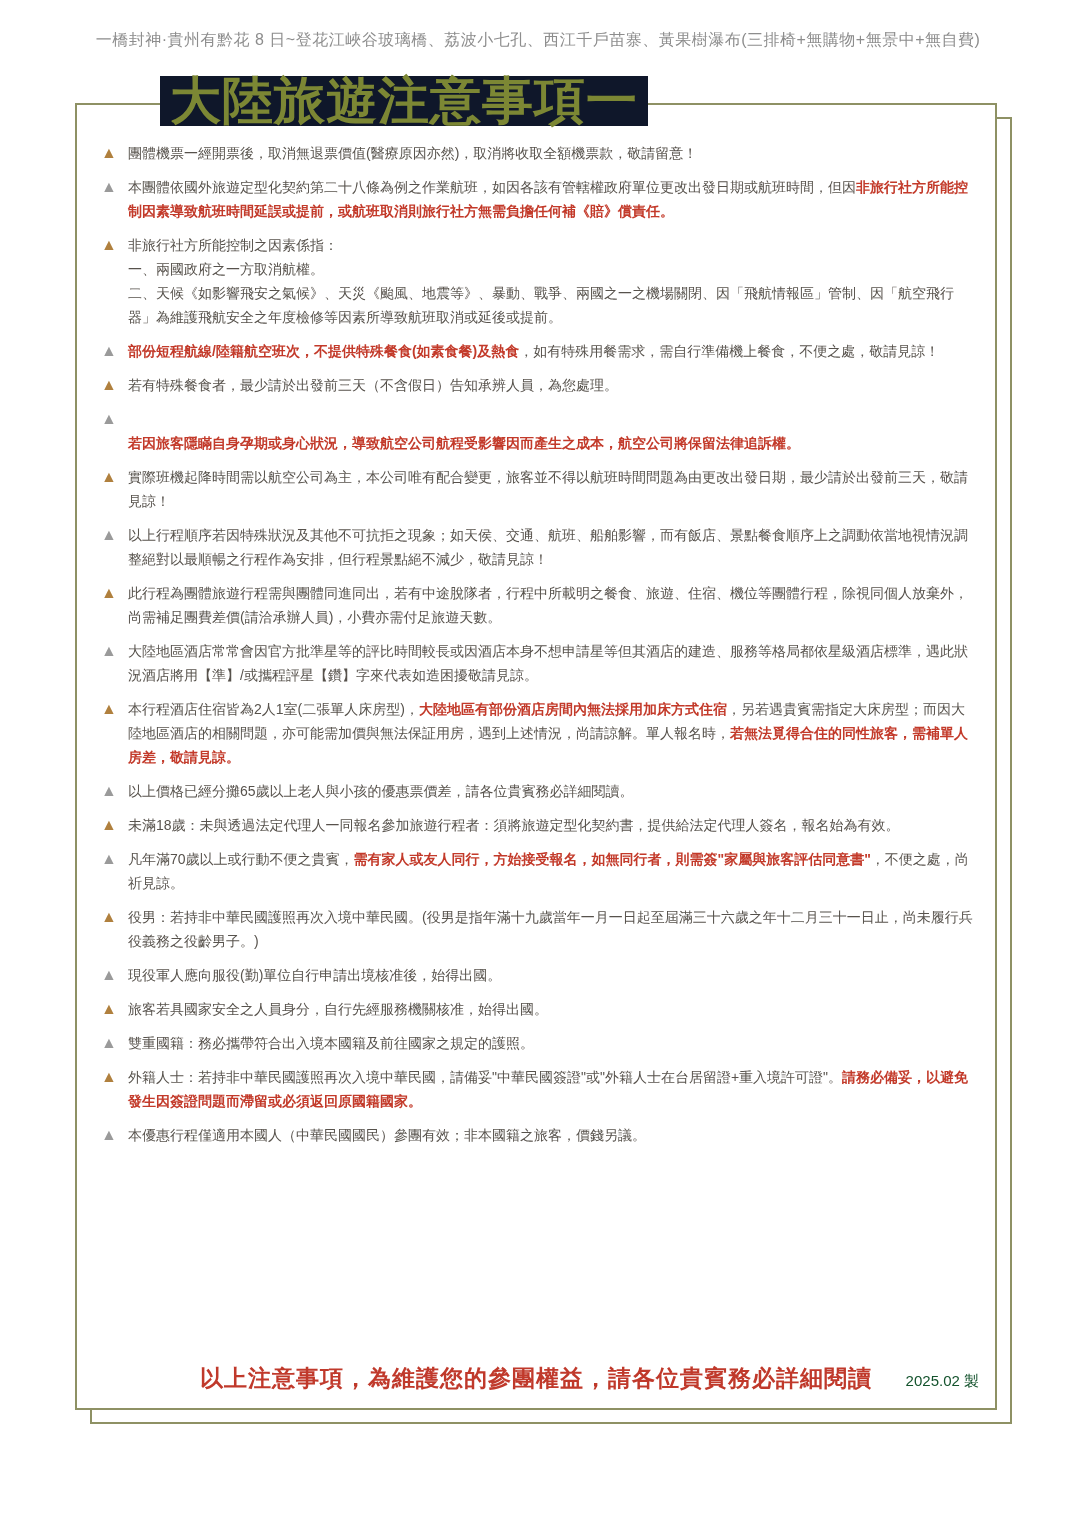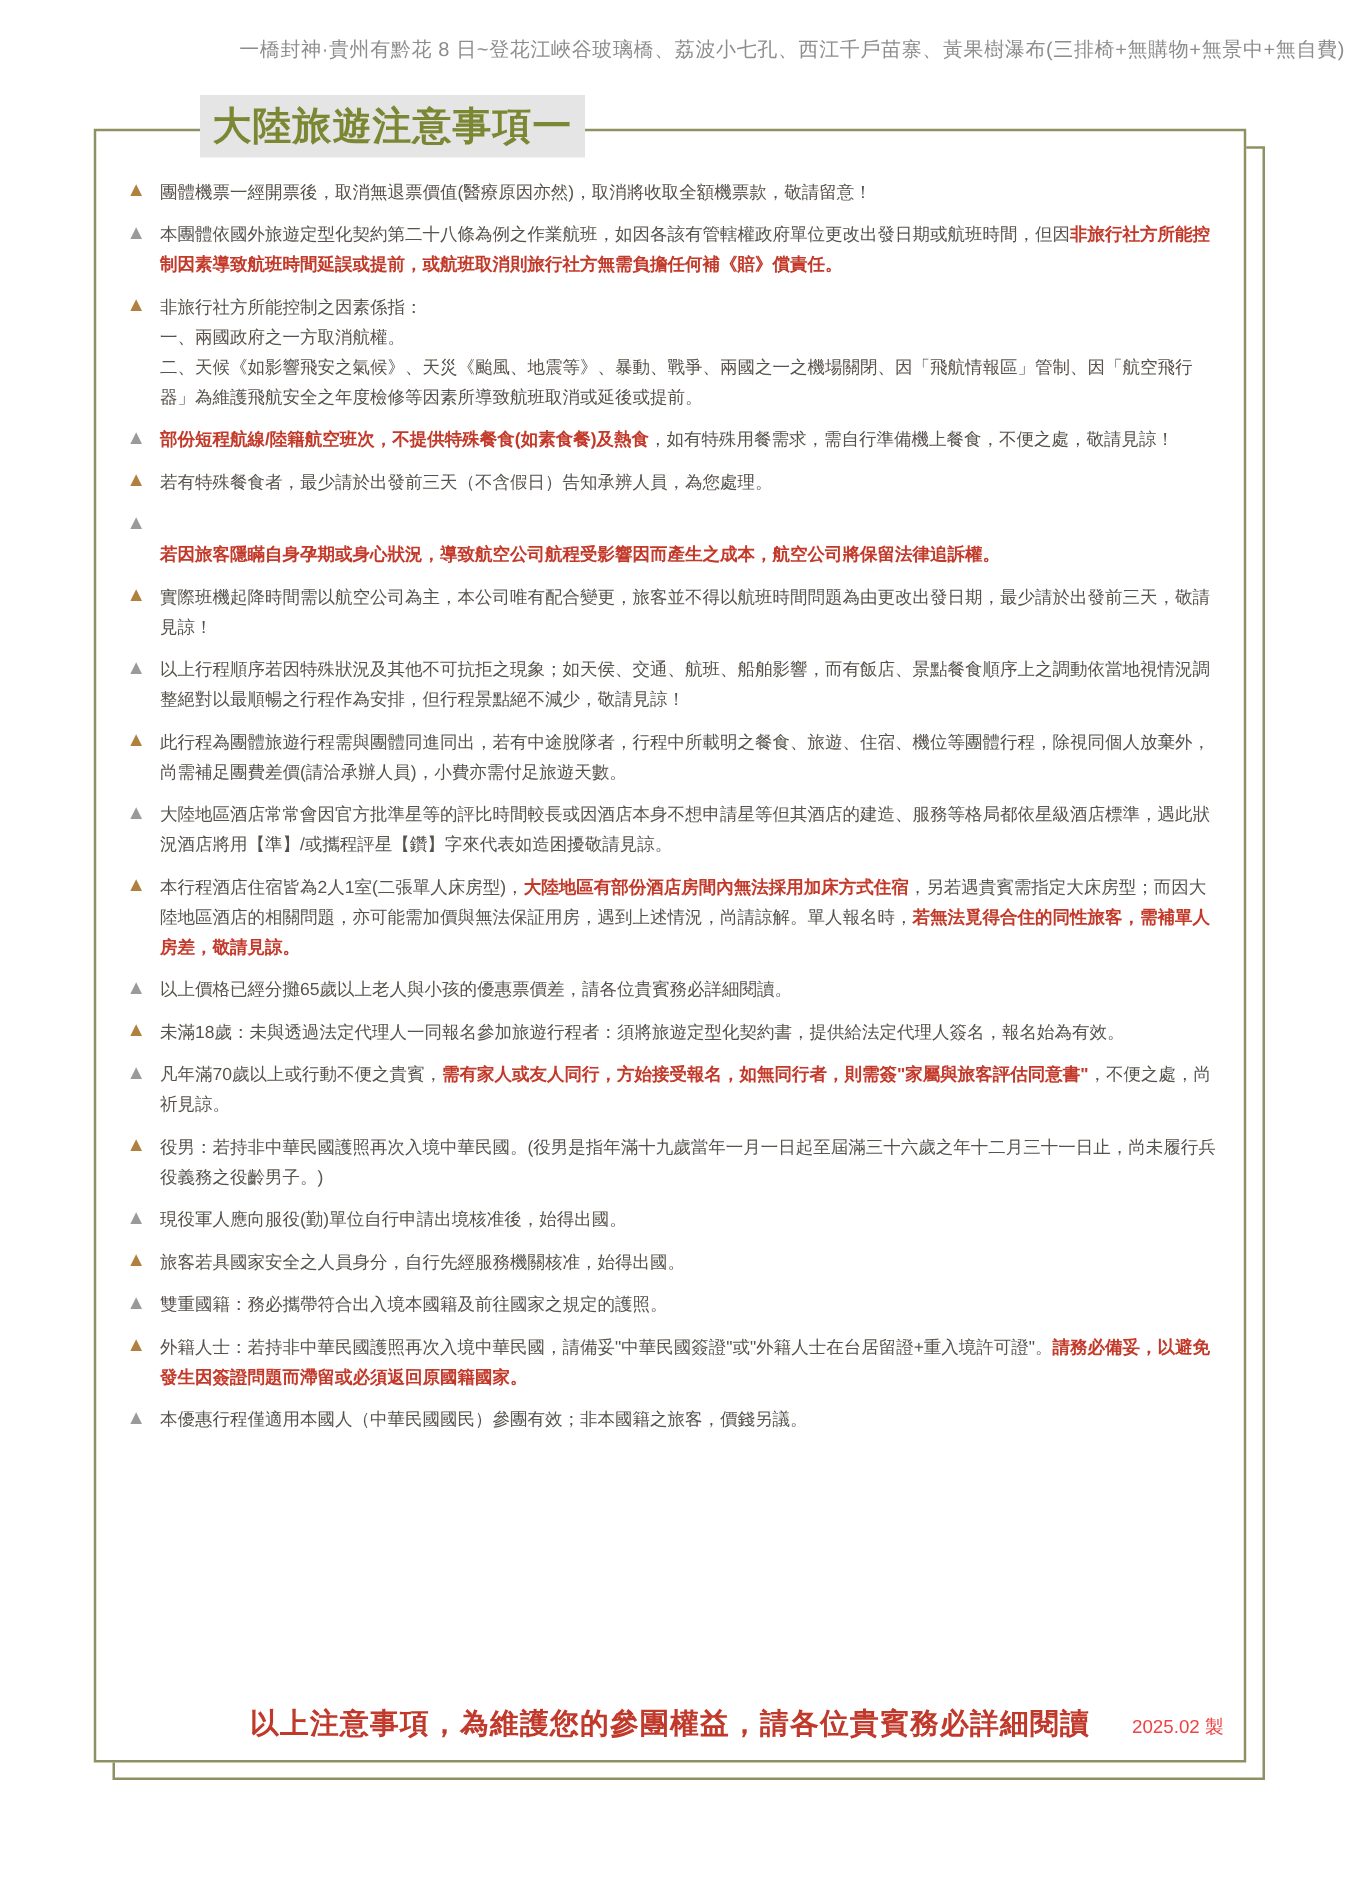--- a/index.html
+++ b/index.html
@@ -3,34 +3,34 @@
 <meta charset="utf-8">
 <style>
   html,body{margin:0;padding:0;}
   body{
     width:1076px;height:1521px;position:relative;overflow:hidden;
     background:#ffffff;
     font-family:"Liberation Sans","DejaVu Sans",sans-serif;
   }
   .page-header{
     position:absolute;top:30px;left:0;width:100%;
-    text-align:right;font-size:16px;color:#8d8d8d;letter-spacing:0.5px;
+    text-align:center;font-size:16px;color:#8d8d8d;letter-spacing:0.5px;
   }
   .outer-box{
     position:absolute;left:90px;top:117px;width:918px;height:1303px;
     border:2px solid #8e9164;background:#ffffff;
   }
   .inner-box{
     position:absolute;left:75px;top:103px;width:918px;height:1303px;
     border:2px solid #8e9164;background:#ffffff;overflow:hidden;
   }
   .doc-title{
     position:absolute;left:160px;top:76px;z-index:5;
-    font-size:31px;line-height:50px;font-weight:bold;color:#7c8734;
-    background:#e5e5e5;padding:0 10px;letter-spacing:1px;
+    font-size:51px;line-height:50px;font-weight:bold;color:#7c8734;
+    background:#0f172a;padding:0 10px;letter-spacing:1px;
   }
   .content{
     position:absolute;left:24px;top:36px;width:872px;
   }
   .item{display:flex;margin-bottom:10px;}
   .tri{
     flex:0 0 27px;width:27px;font-size:16px;line-height:24px;
   }
   .tri.brown{color:#b0803e;}
   .tri.gray{color:#9a9a9a;}
@@ -40,21 +40,21 @@
   }
   .txt .red{color:#c33a2a;font-weight:bold;}
   .footer{
     position:absolute;bottom:14px;left:0;width:100%;text-align:center;
   }
   .footer-text{
     color:#c0392b;font-weight:bold;font-size:23px;letter-spacing:1px;margin-top:38px;
   }
   .footer-date{
     position:absolute;right:16px;bottom:3px;
-    color:#ef4444;font-size:15px;font-weight:normal;
+    color:#14532d;font-size:15px;font-weight:normal;
   }
 </style>
 </head>
 <body>
 
 <div class="page-header">一橋封神·貴州有黔花 8 日~登花江峽谷玻璃橋、荔波小七孔、西江千戶苗寨、黃果樹瀑布(三排椅+無購物+無景中+無自費)</div>
 
 <div class="outer-box"></div>
 
 <div class="inner-box">

